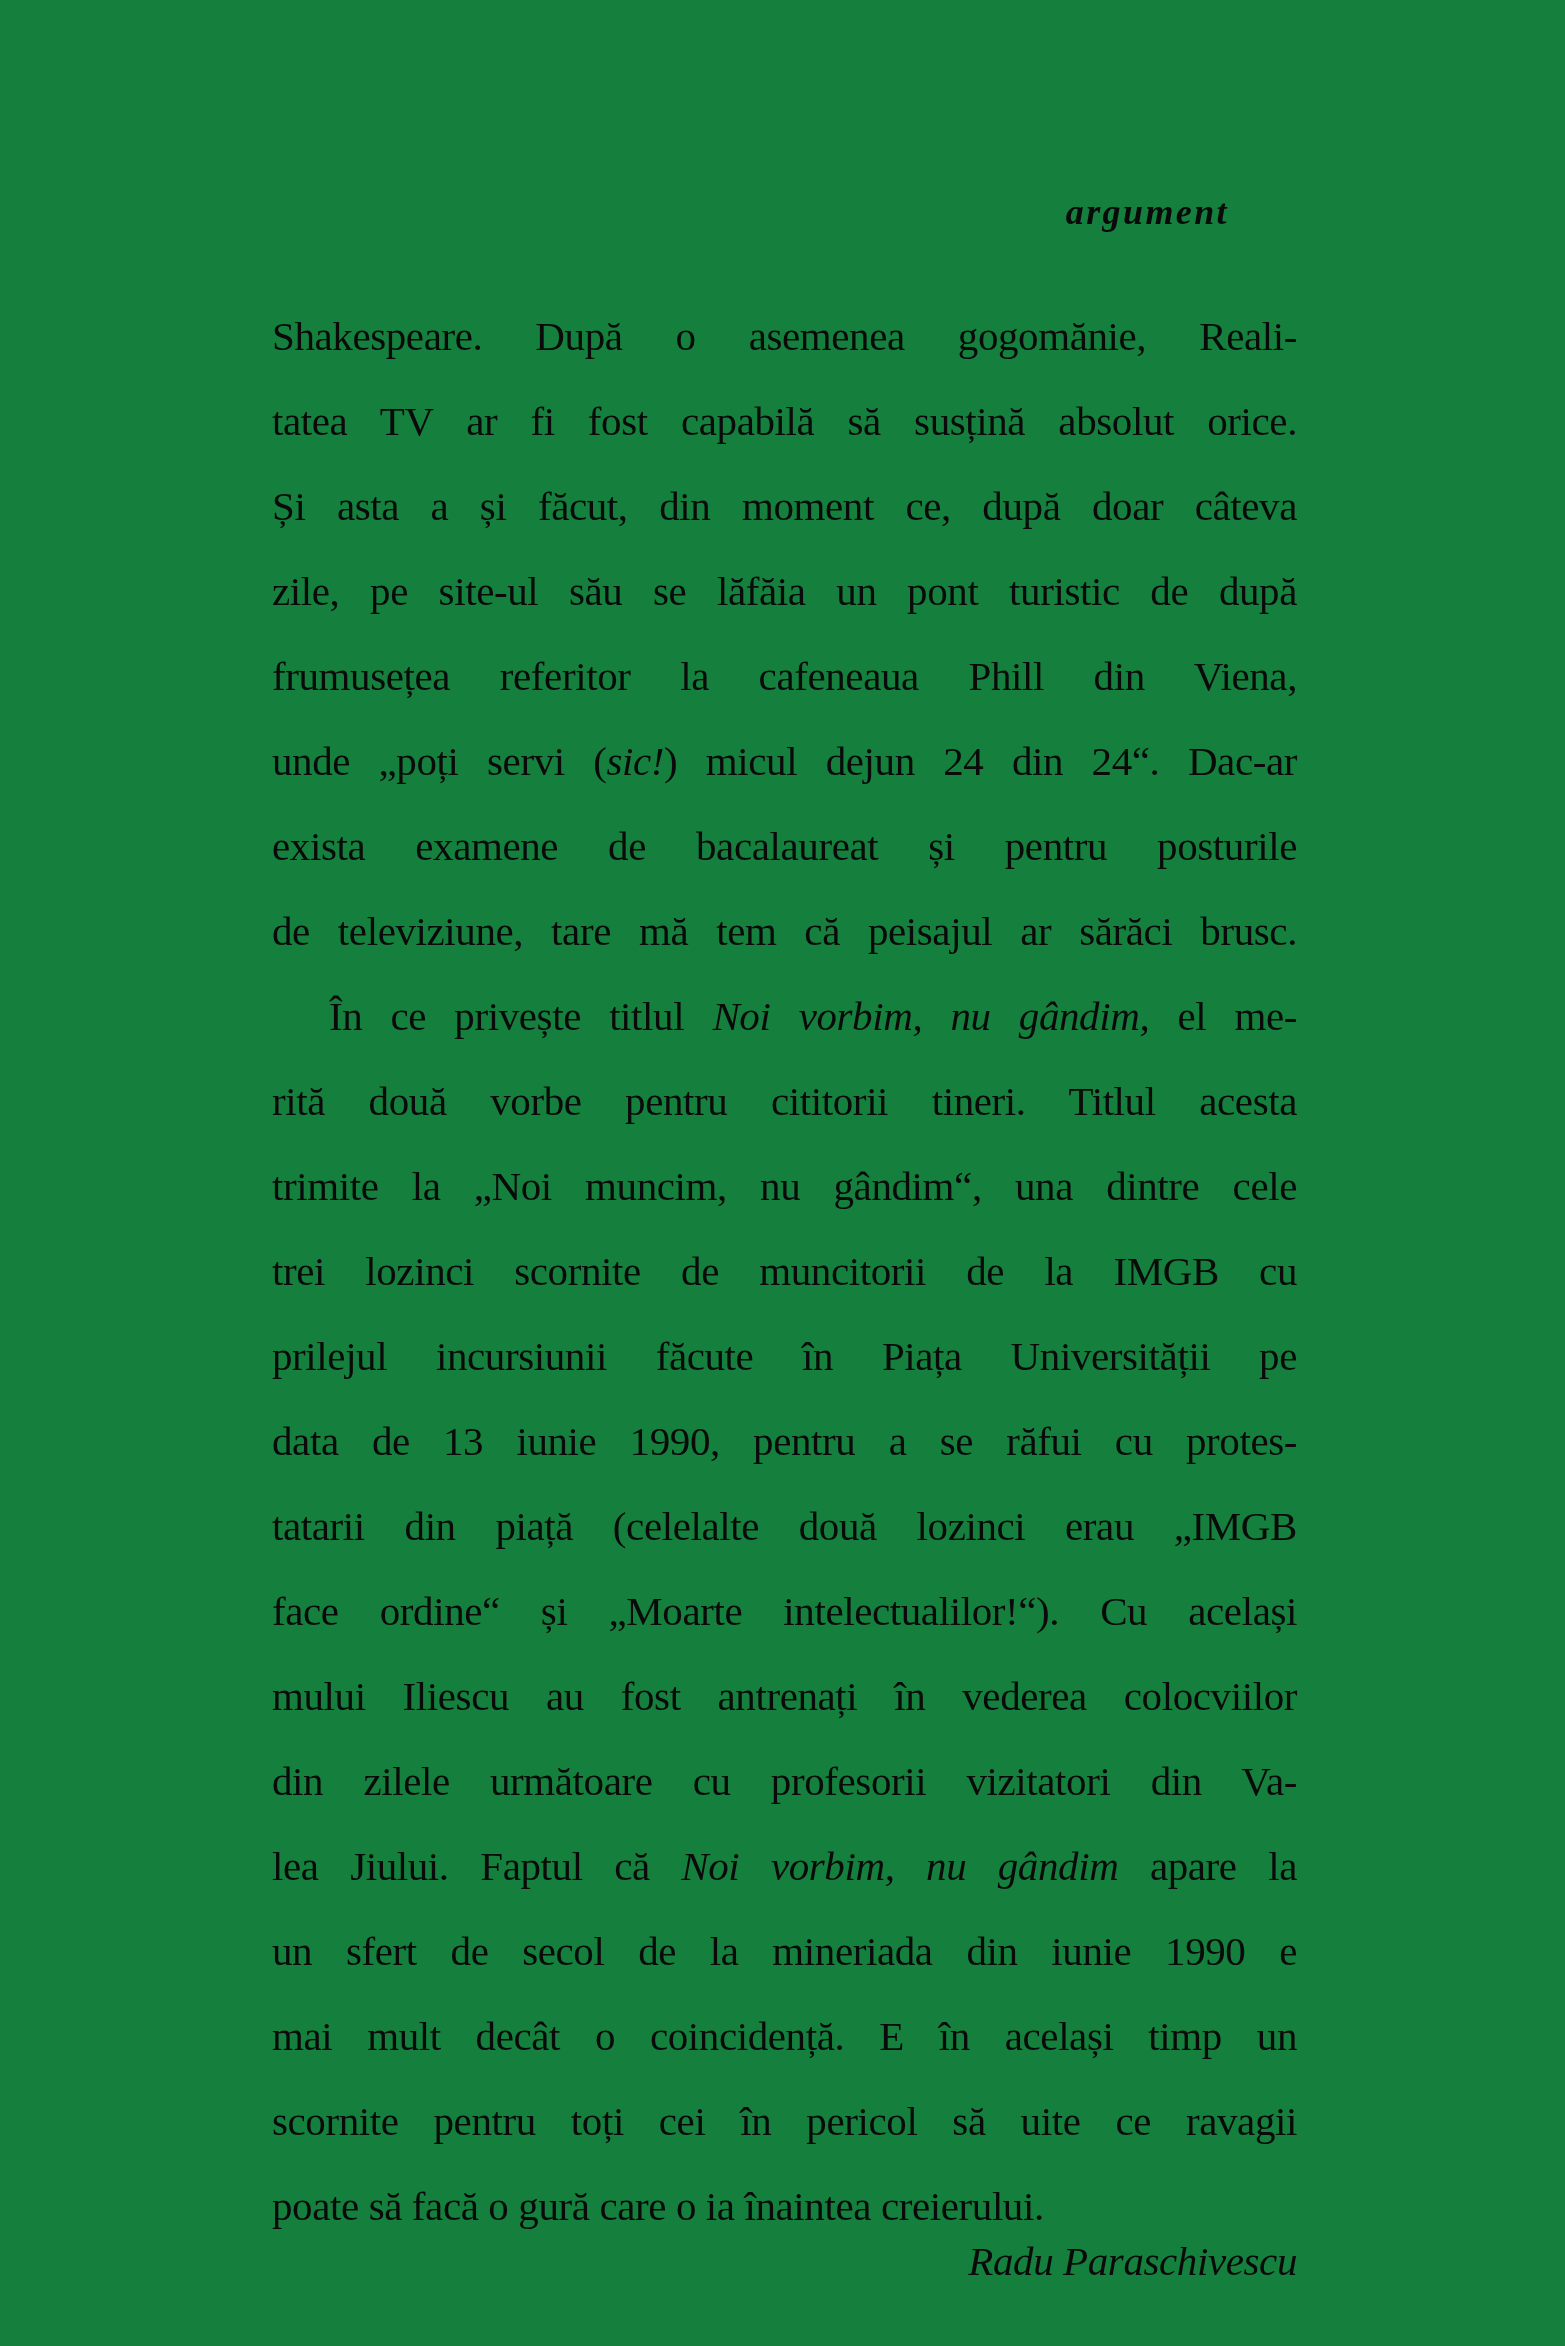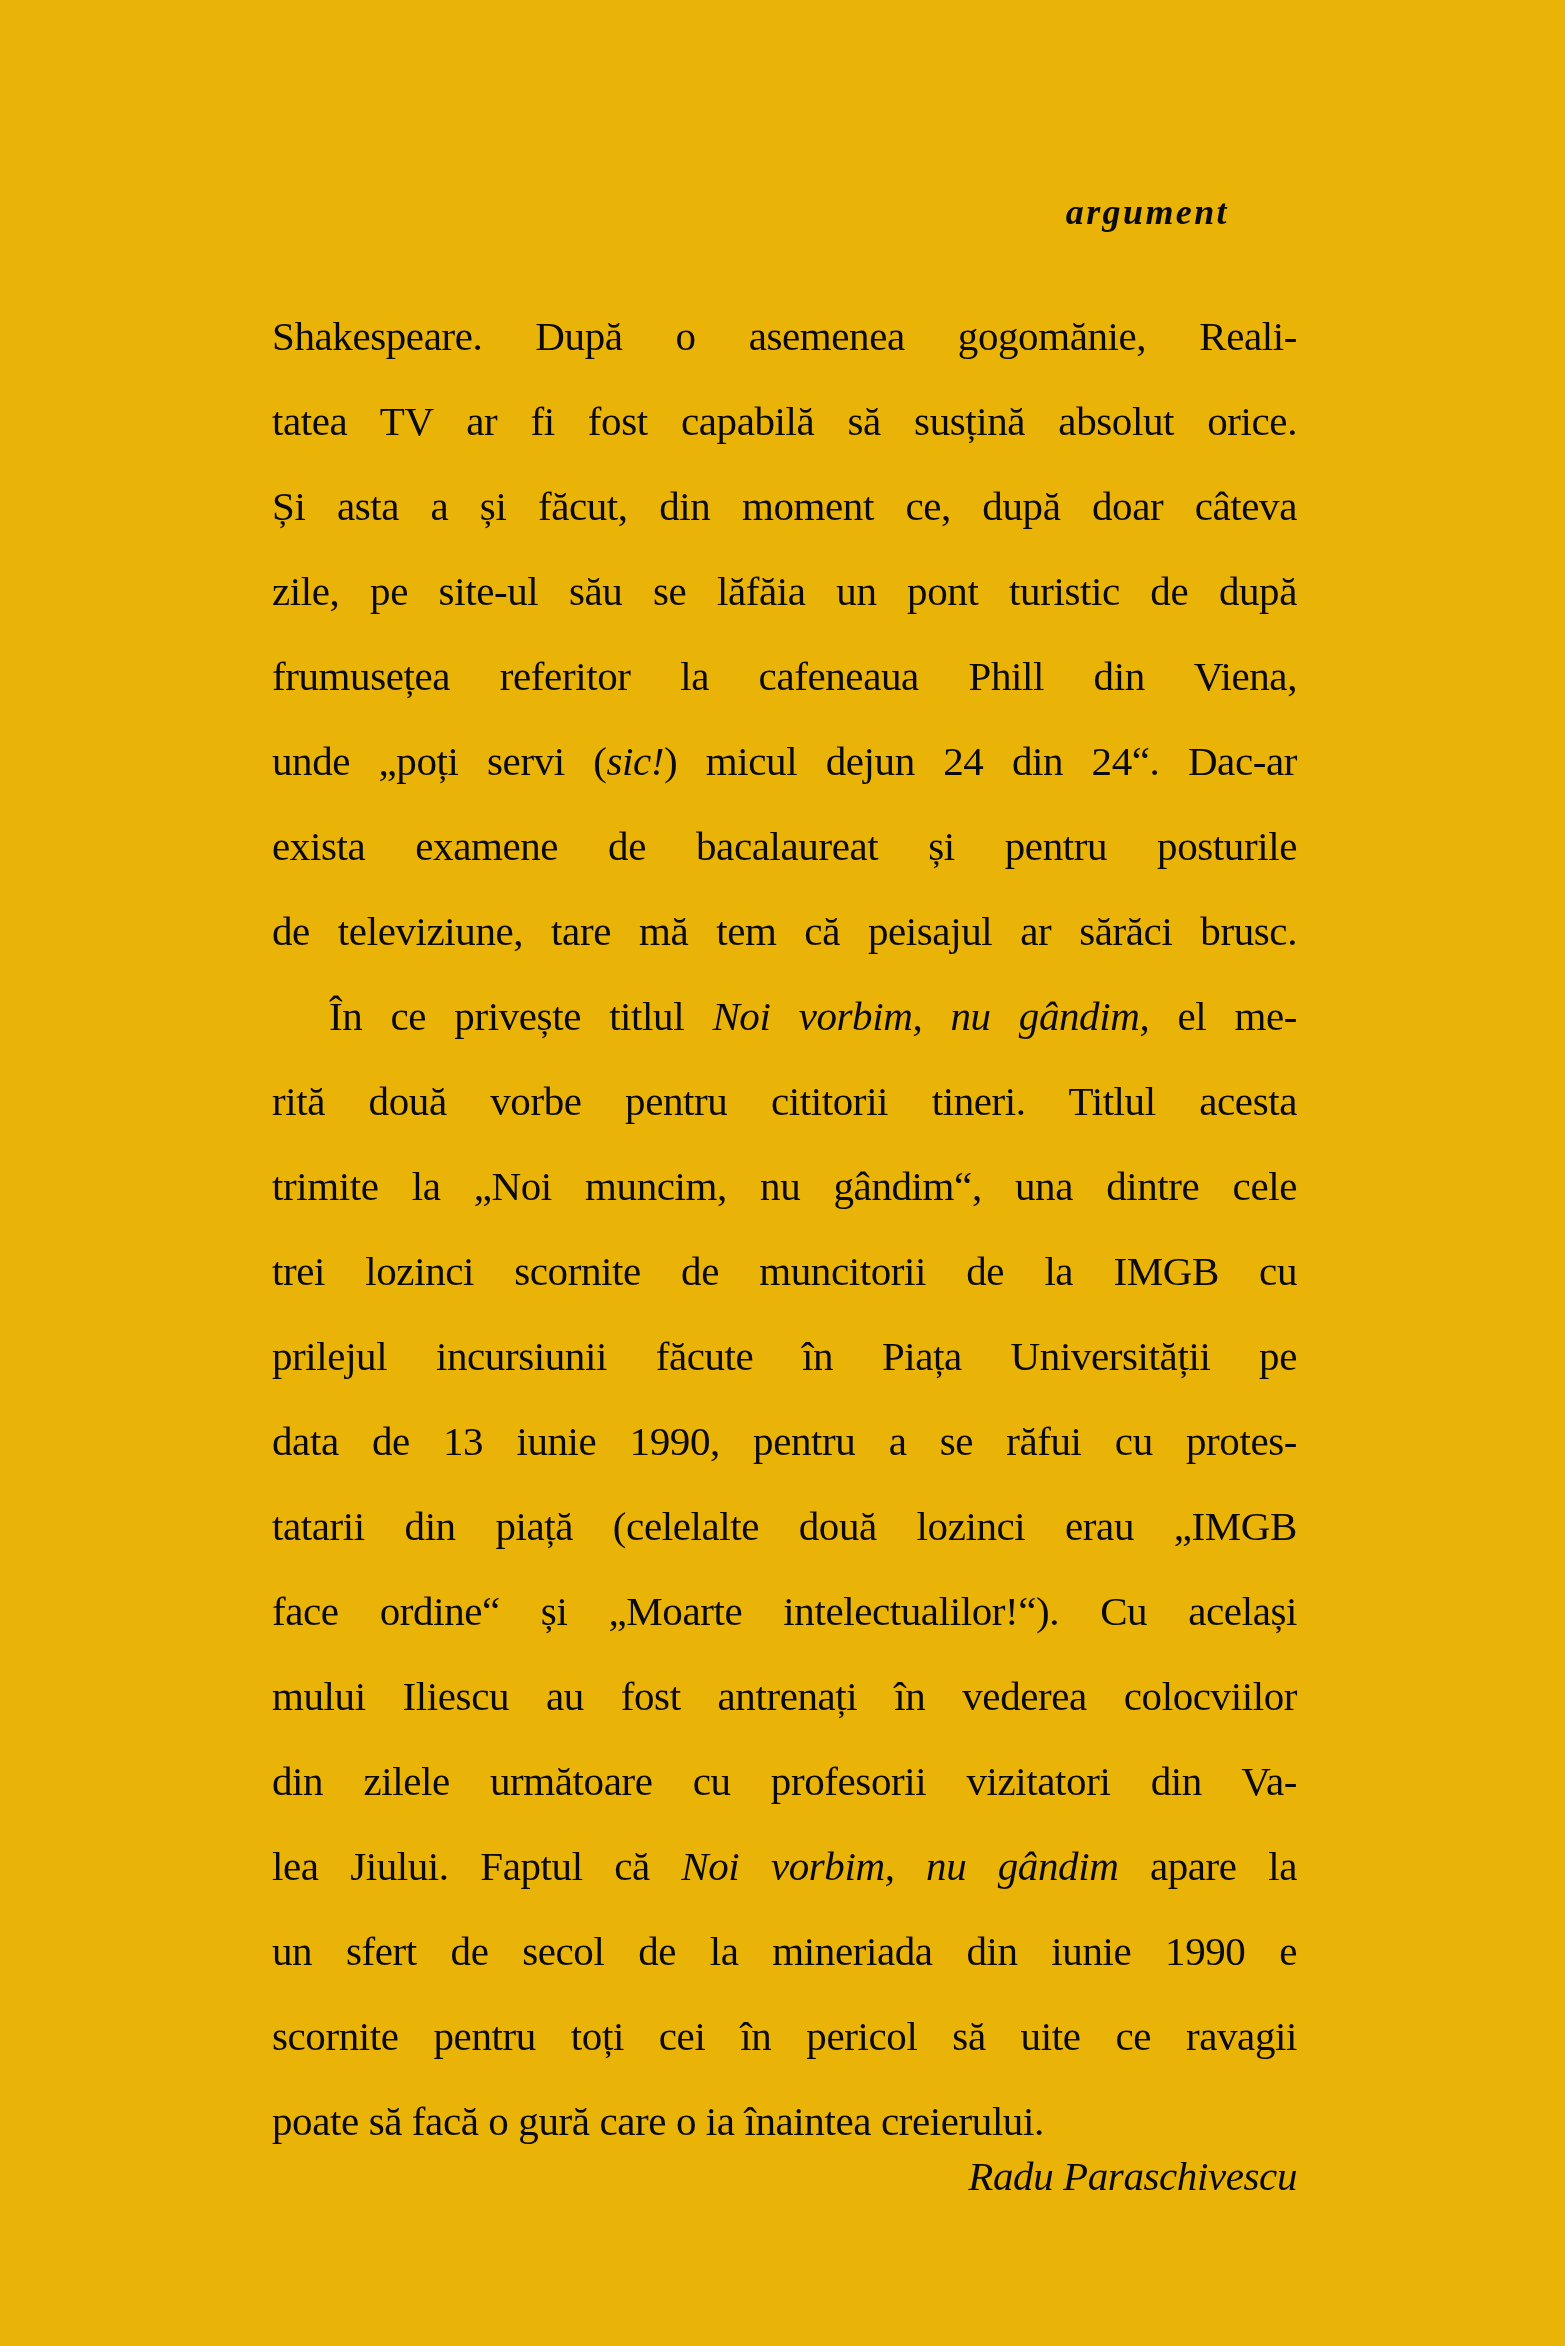--- a/index.html
+++ b/index.html
@@ -4,21 +4,21 @@
 <style>
   html, body {
     margin: 0;
     padding: 0;
     background: #e8e8e8;
   }
   .page {
     position: relative;
     width: 1565px;
     height: 2347px;
-    background: #eab308;
+    background: #15803d;
     font-family: "Liberation Serif", "DejaVu Serif", serif;
     color: #0a0a0a;
     overflow: hidden;
   }
   .running-head {
     position: absolute;
     top: 192px;
     left: 272px;
     width: 1025px;
     box-sizing: border-box;
@@ -81,19 +81,20 @@
         <div class="text-line just"><span>trimite la „Noi muncim, nu gândim“, una dintre cele</span></div>
         <div class="text-line just"><span>trei lozinci scornite de muncitorii de la IMGB cu</span></div>
         <div class="text-line just"><span>prilejul incursiunii făcute în Piața Universității pe</span></div>
         <div class="text-line just"><span>data de 13 iunie 1990, pentru a se răfui cu protes-</span></div>
         <div class="text-line just"><span>tatarii din piață (celelalte două lozinci erau „IMGB</span></div>
         <div class="text-line just"><span>face ordine“ și „Moarte intelectualilor!“). Cu același</span></div>
         <div class="text-line just"><span>mului Iliescu au fost antrenați în vederea colocviilor</span></div>
         <div class="text-line just"><span>din zilele următoare cu profesorii vizitatori din Va-</span></div>
         <div class="text-line just"><span>lea Jiului. Faptul că </span><span class="it">Noi vorbim, nu gândim</span><span> apare la</span></div>
         <div class="text-line just"><span>un sfert de secol de la mineriada din iunie 1990 e</span></div>
+        <div class="text-line just"><span>mai mult decât o coincidență. E în același timp un</span></div>
         <div class="text-line just"><span>scornite pentru toți cei în pericol să uite ce ravagii</span></div>
         <div class="text-line"><span>poate să facă o gură care o ia înaintea creierului.</span></div>
       </div>
     <div class="signature">Radu Paraschivescu</div>
   </div>
 </div>
 
 
 </body></html>

